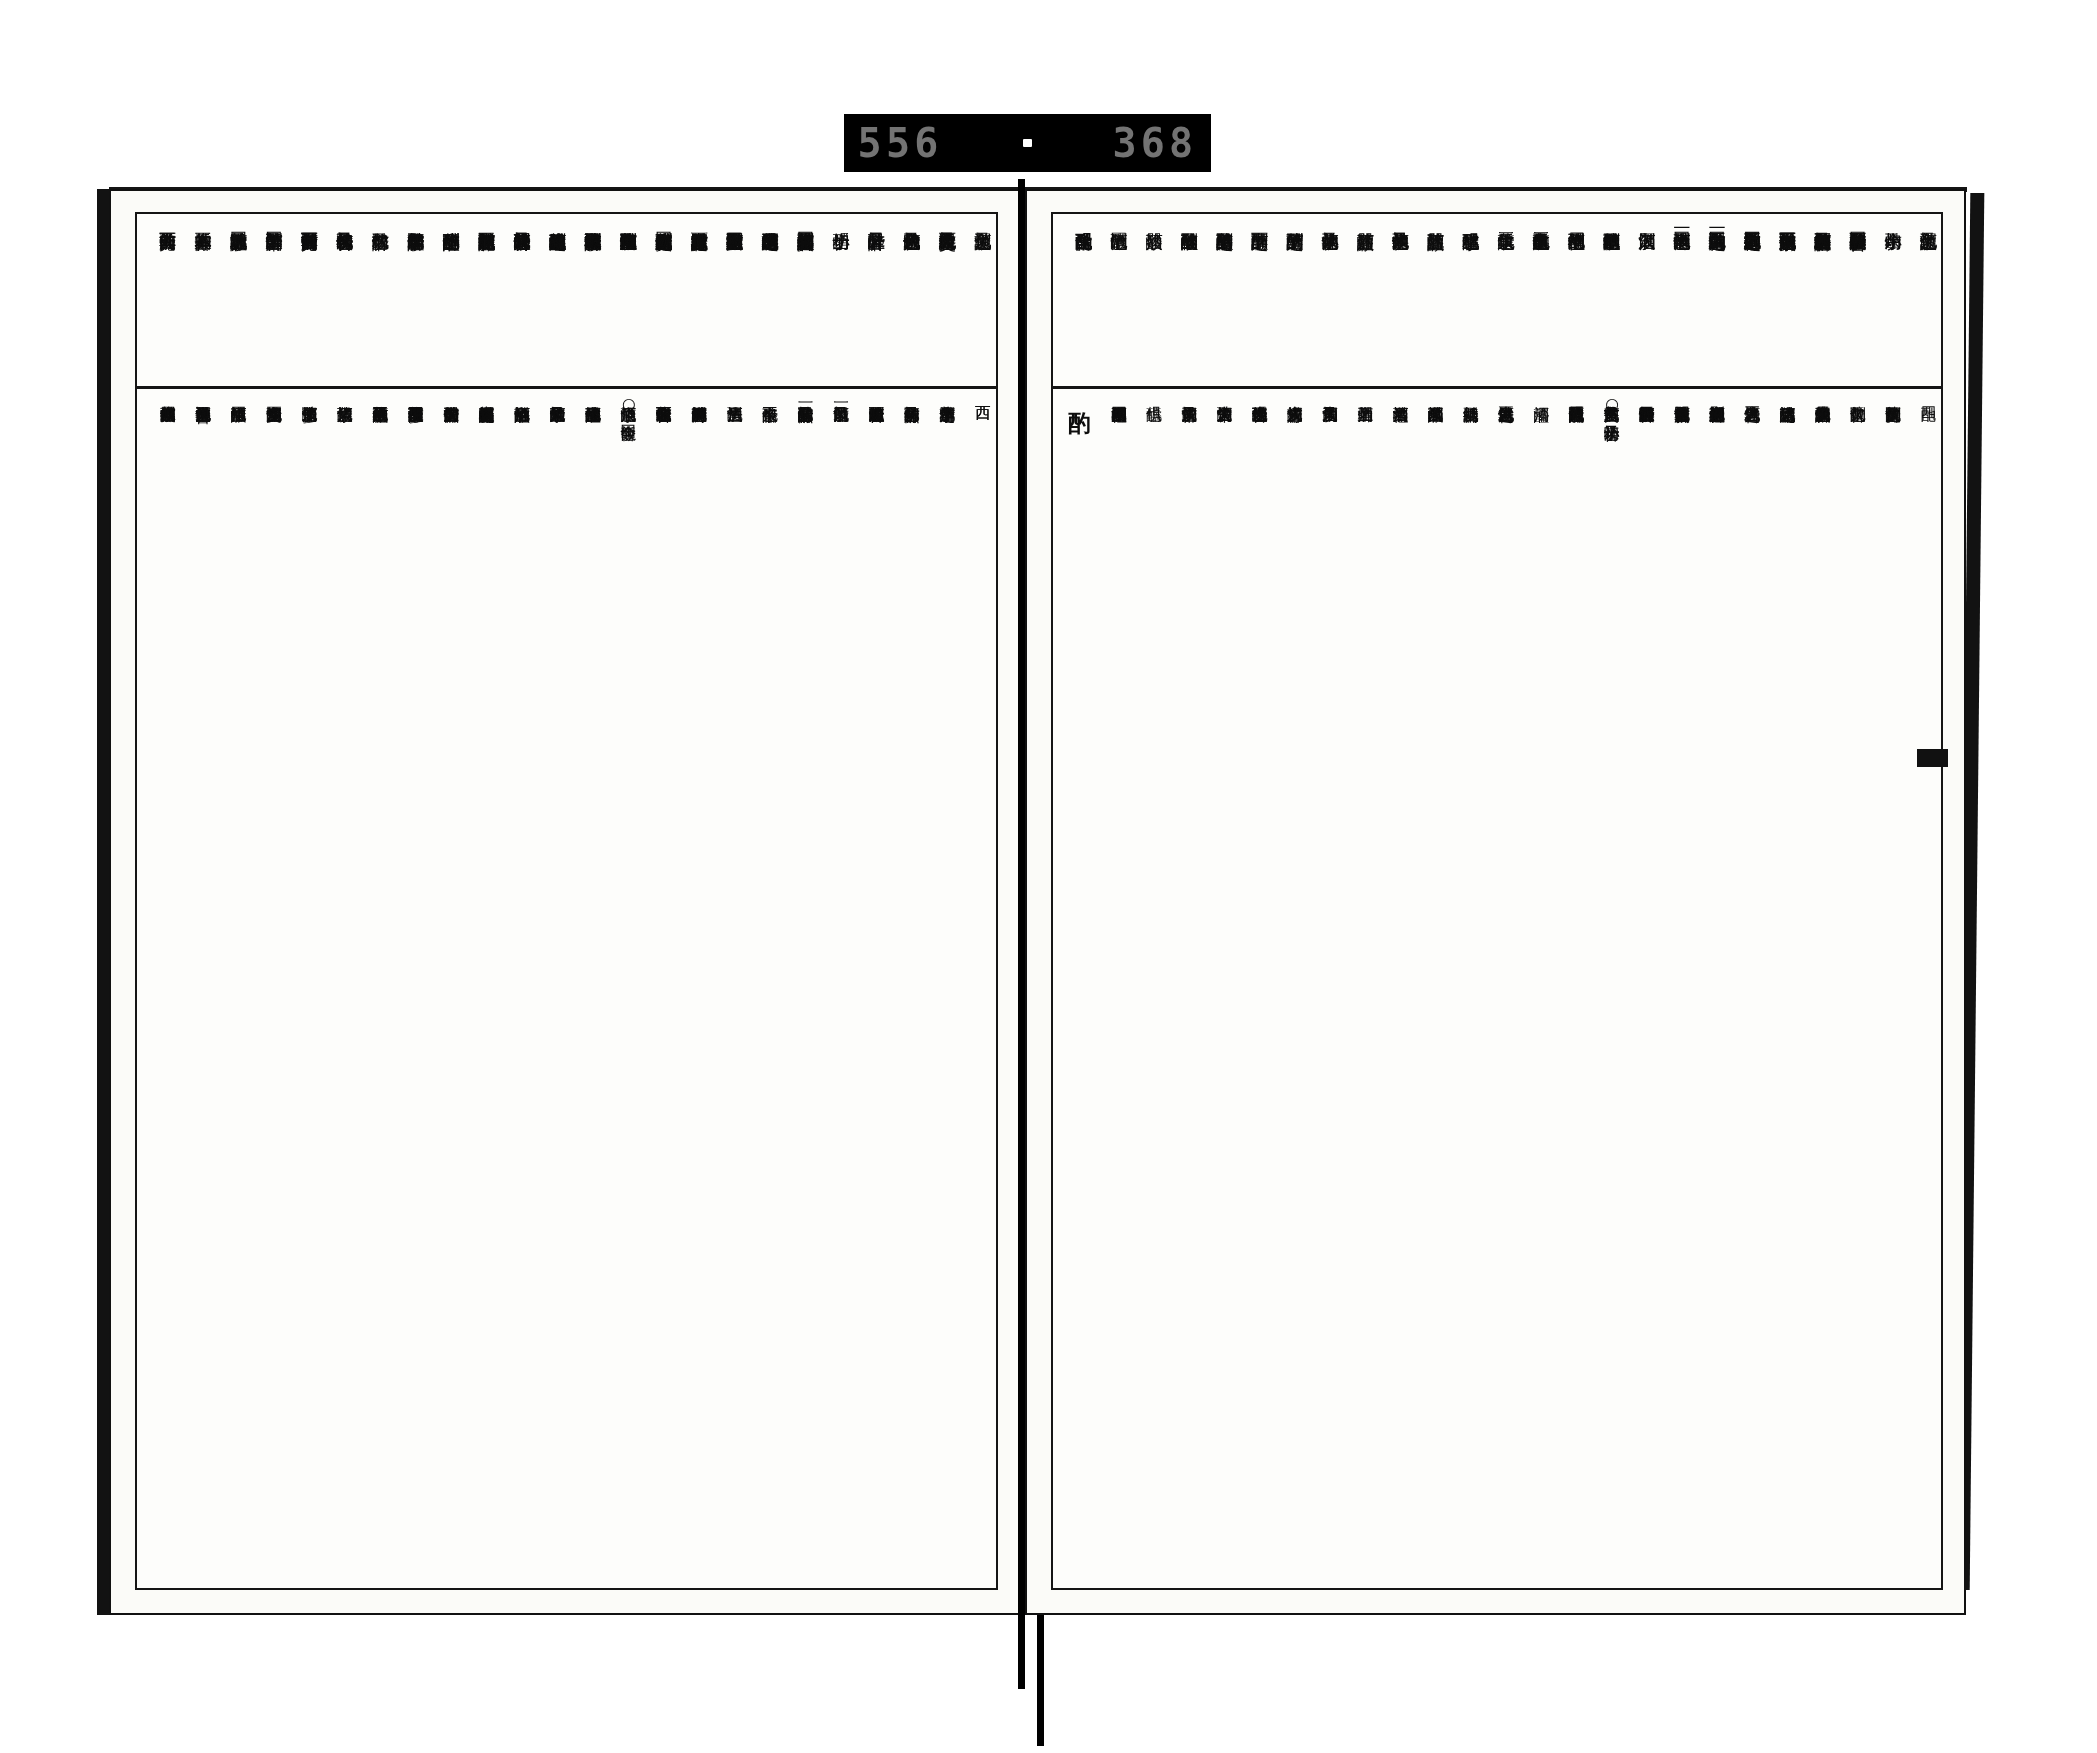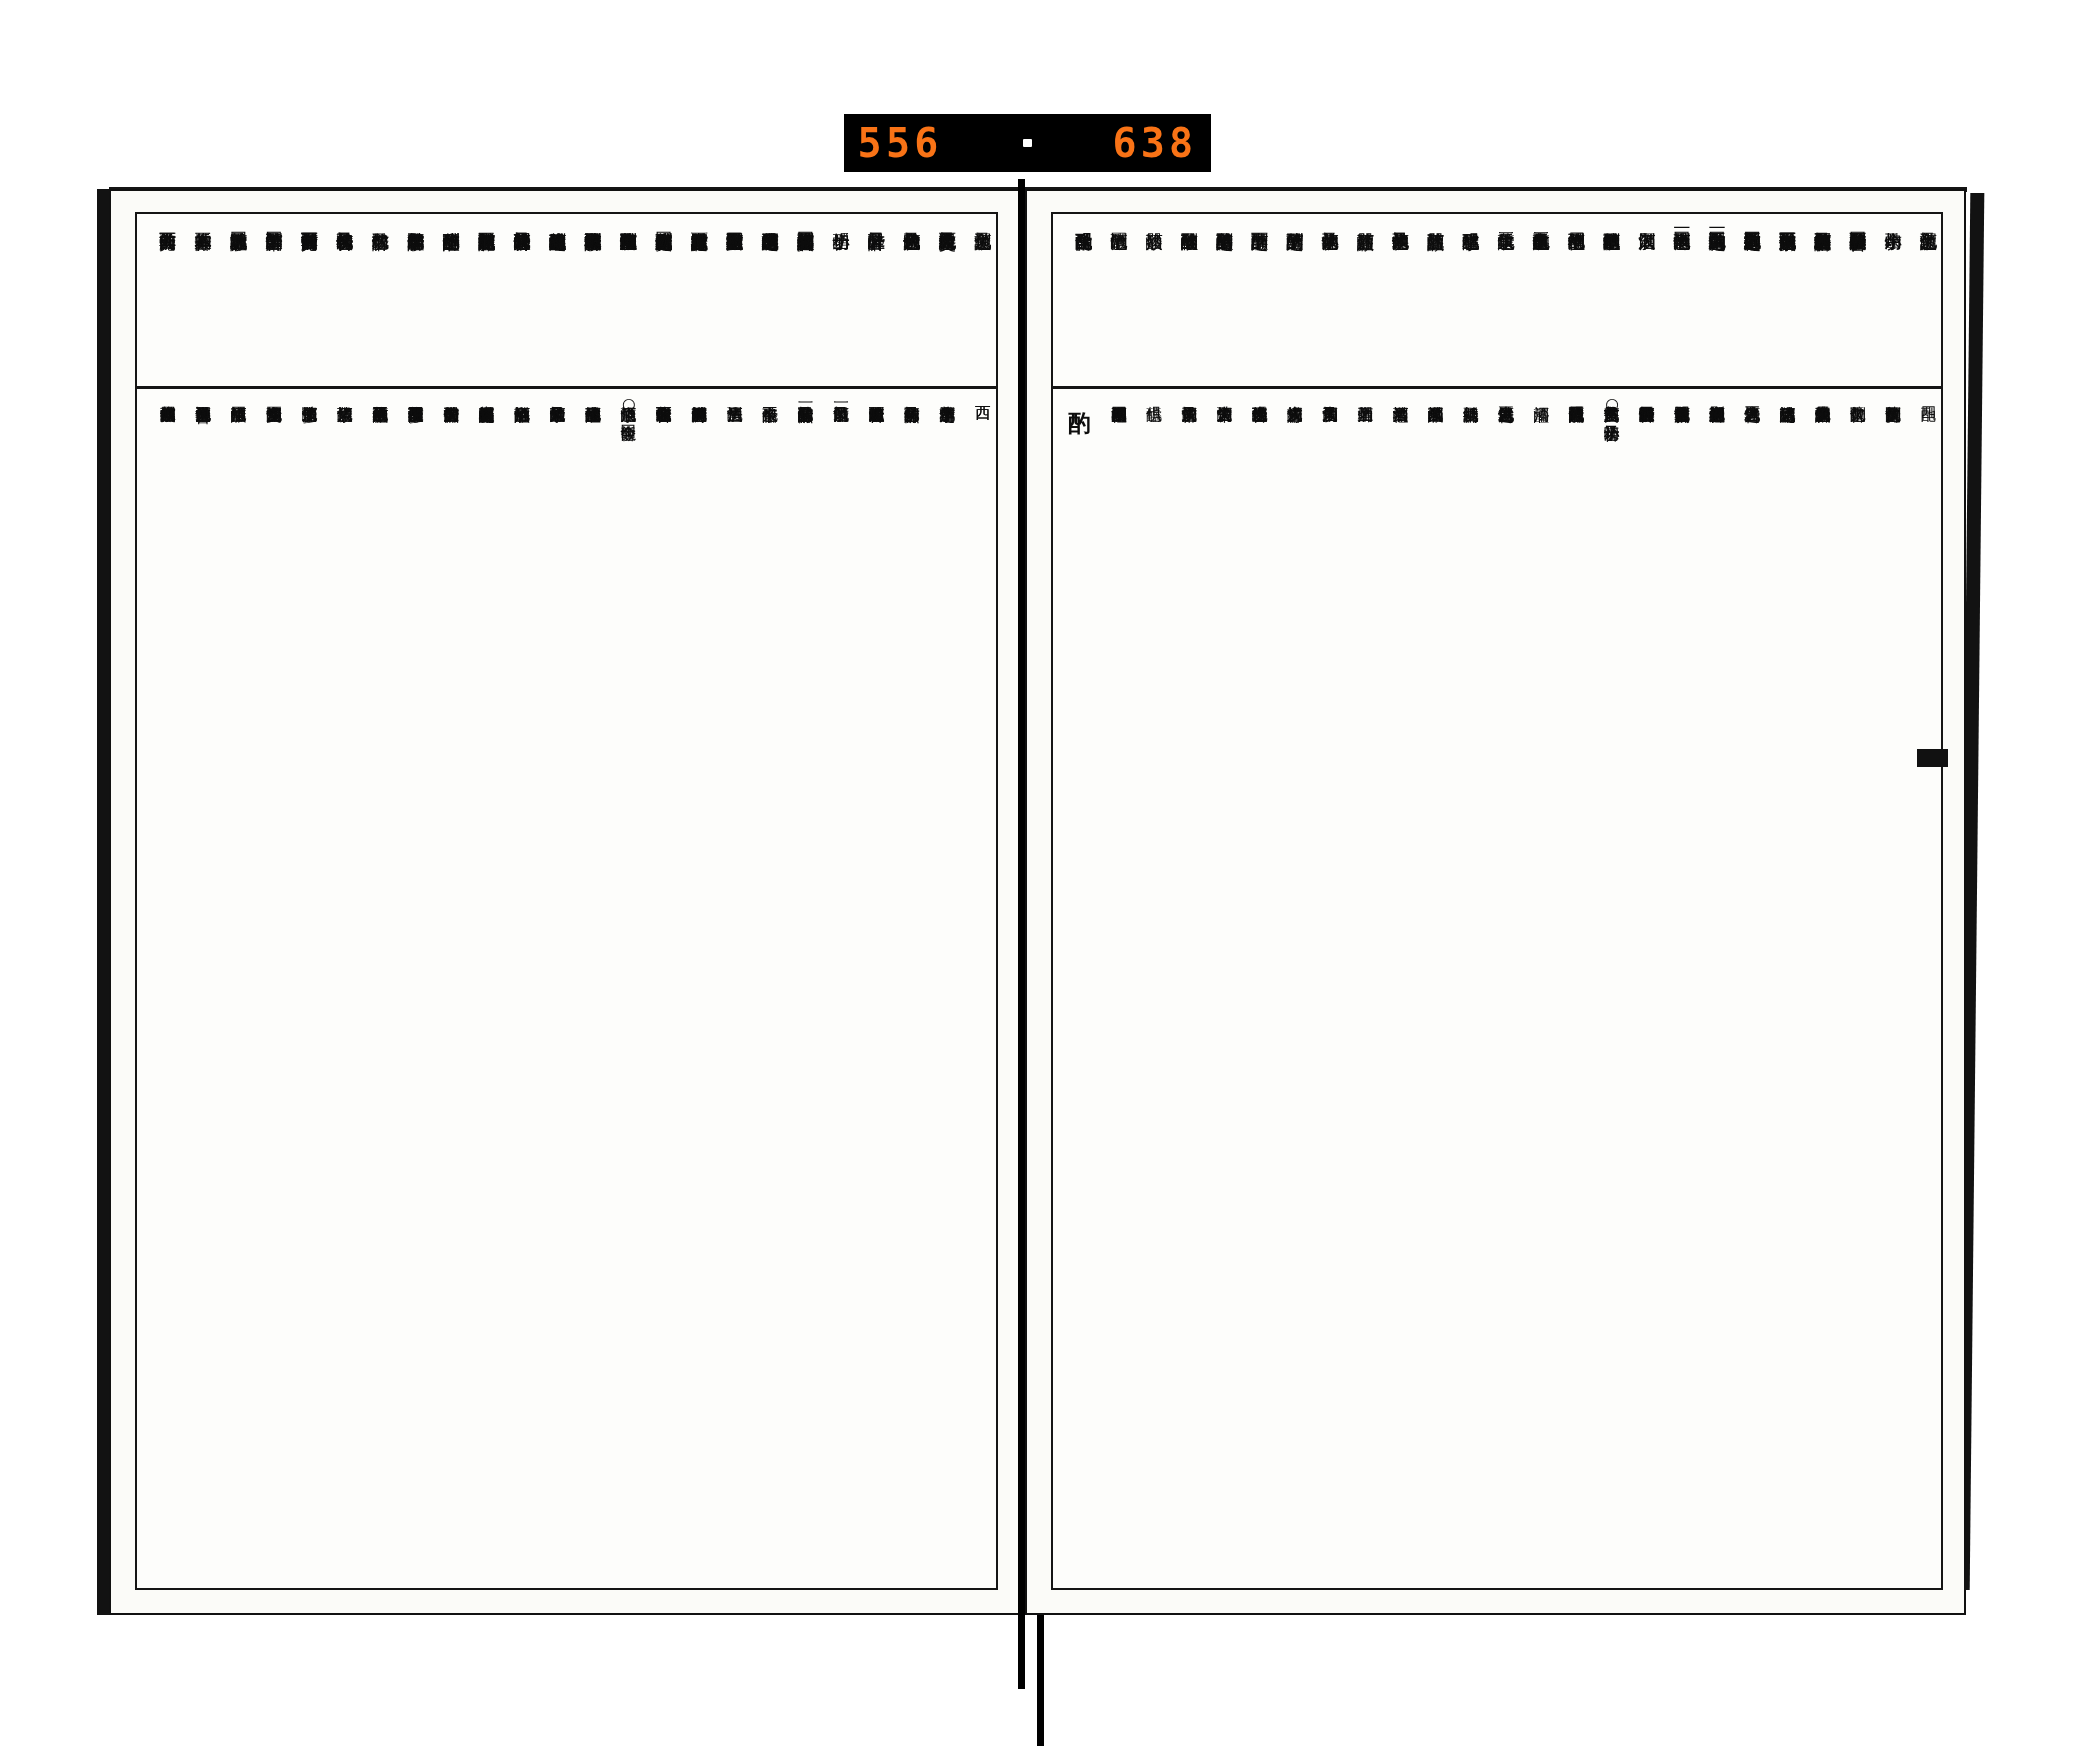--- a/index.html
+++ b/index.html
@@ -23,21 +23,21 @@
     width: 367px;
     height: 58px;
     background: #000000;
     display: flex;
     align-items: center;
     justify-content: space-between;
     padding: 0 13.6px;
     box-sizing: border-box;
   }
   .frame-num {
-    color: #f97316;
+    color: #737373;
     font-family: "DejaVu Sans Mono", monospace;
     font-size: 40px;
     letter-spacing: 4.2px;
     line-height: 1;
     font-weight: bold;
   }
   .frame-dot {
     width: 8.4px;
     height: 8.4px;
     background: #ffffff;
@@ -165,21 +165,21 @@
     height: 131px;
     background: #000;
   }
 </style>
 </head>
 <body>
 
 <div class="frame-header">
   <span class="frame-num">556</span>
   <span class="frame-dot"></span>
-  <span class="frame-num">638</span>
+  <span class="frame-num">368</span>
 </div>
 
 <div class="book">
 
   <div class="book-edge-left"></div>
   <div class="book-edge-right"></div>
   <div class="edge-shadow-top"></div>
 
   <div class="page page-left">
     <div class="block">

